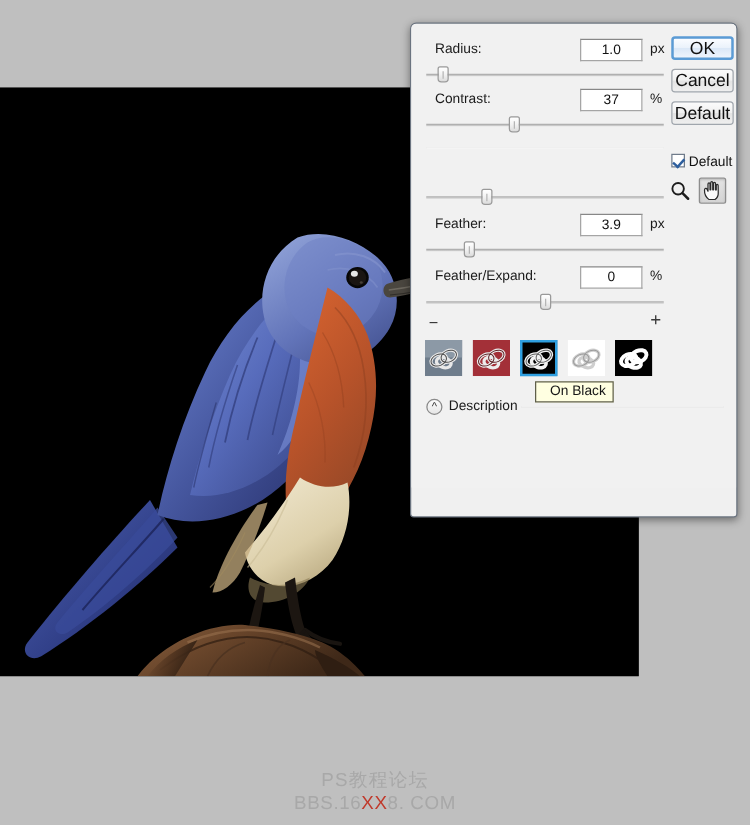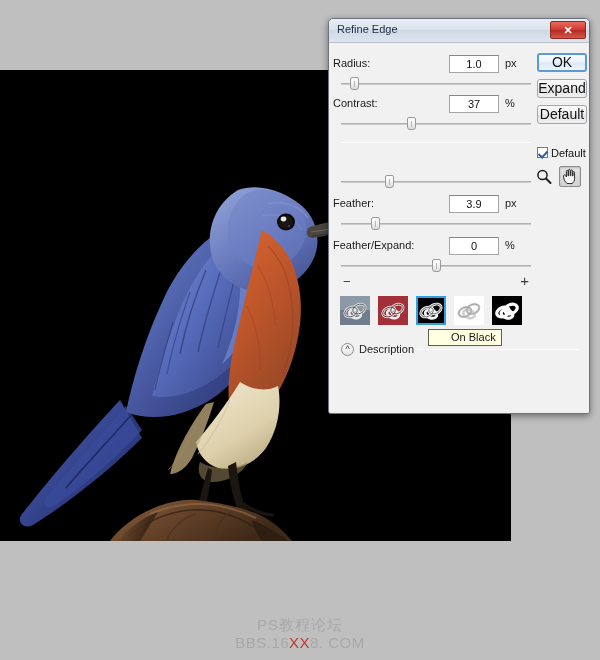--- a/index.html
+++ b/index.html
@@ -94,21 +94,21 @@
   #dialog-body {
     position: relative;
     padding: 0;
     height: 371px;
     background: #f1f1f1;
   }
 
   
   .ctrl-row {
     position: absolute;
-    left: 4px;
+    left: 19px;
     width: 190px;
     height: 19px;
   }
   .ctrl-label {
     position: absolute;
     left: 0; top: 2px;
     font-size: 11px;
     color: #1a1a1a;
     white-space: nowrap;
   }
@@ -271,21 +271,21 @@
     outline-offset: -2px;
   }
   .mode-thumb svg { display: block; }
 
   
   #tooltip {
     position: absolute;
     left: 99px; top: 286px;
     background: #ffffe1;
     border: 1px solid #5f5f4b;
-    padding: 1px 5px 2px 22px;
+    padding: 1px 5px 2px 11px;
     font-size: 11px;
     color: #171717;
     white-space: nowrap;
   }
 
   
   #desc-header {
     position: absolute;
     left: 12px; top: 299px;
     width: 238px; height: 16px;
@@ -441,24 +441,20 @@
     </div>
   </div>
 
   <div id="watermark">
     <div class="wm-line1">PS教程论坛</div>
     <div class="wm-line2"><span>BBS.16</span><span class="wm-red">XX</span><span>8. COM</span></div>
   </div>
 
   <div id="dialog">
 
-    <div id="titlebar">
-      <div class="title-text">Refine Edge</div>
-      <div id="close-btn">✕</div>
-    </div>
 
     <div id="dialog-body">
 
       <div class="ctrl-row" style="top:12px;">
         <span class="ctrl-label">Radius:</span>
         <input class="ctrl-input" type="text" value="1.0" style="">
         <span class="ctrl-unit">px</span>
       </div>
       <div class="slider" style="top:34px;">
         <div class="track"></div>
@@ -500,21 +496,21 @@
       <div class="slider" style="top:216px;">
         <div class="track"></div>
         <div class="thumb" style="left:50%;"></div>
       </div>
       <div class="plusminus" style="top:231px;">
         <span class="minus">−</span>
         <span class="plus">+</span>
       </div>
 
       <div class="btn primary" style="top:10px;">OK</div>
-      <div class="btn" style="top:36px;">Expand</div>
+      <div class="btn" style="top:36px;">Cancel</div>
       <div class="btn" style="top:62px;">Default</div>
 
       <div id="preview-row">
         <span class="cbox"></span><span>Default</span>
       </div>
 
       <div id="tools">
         <div id="zoom-tool">
           <svg width="18" height="18" viewBox="0 0 18 18">
             <circle cx="7.5" cy="7" r="4.6" fill="none" stroke="#1d1d1d" stroke-width="1.5"></circle>

